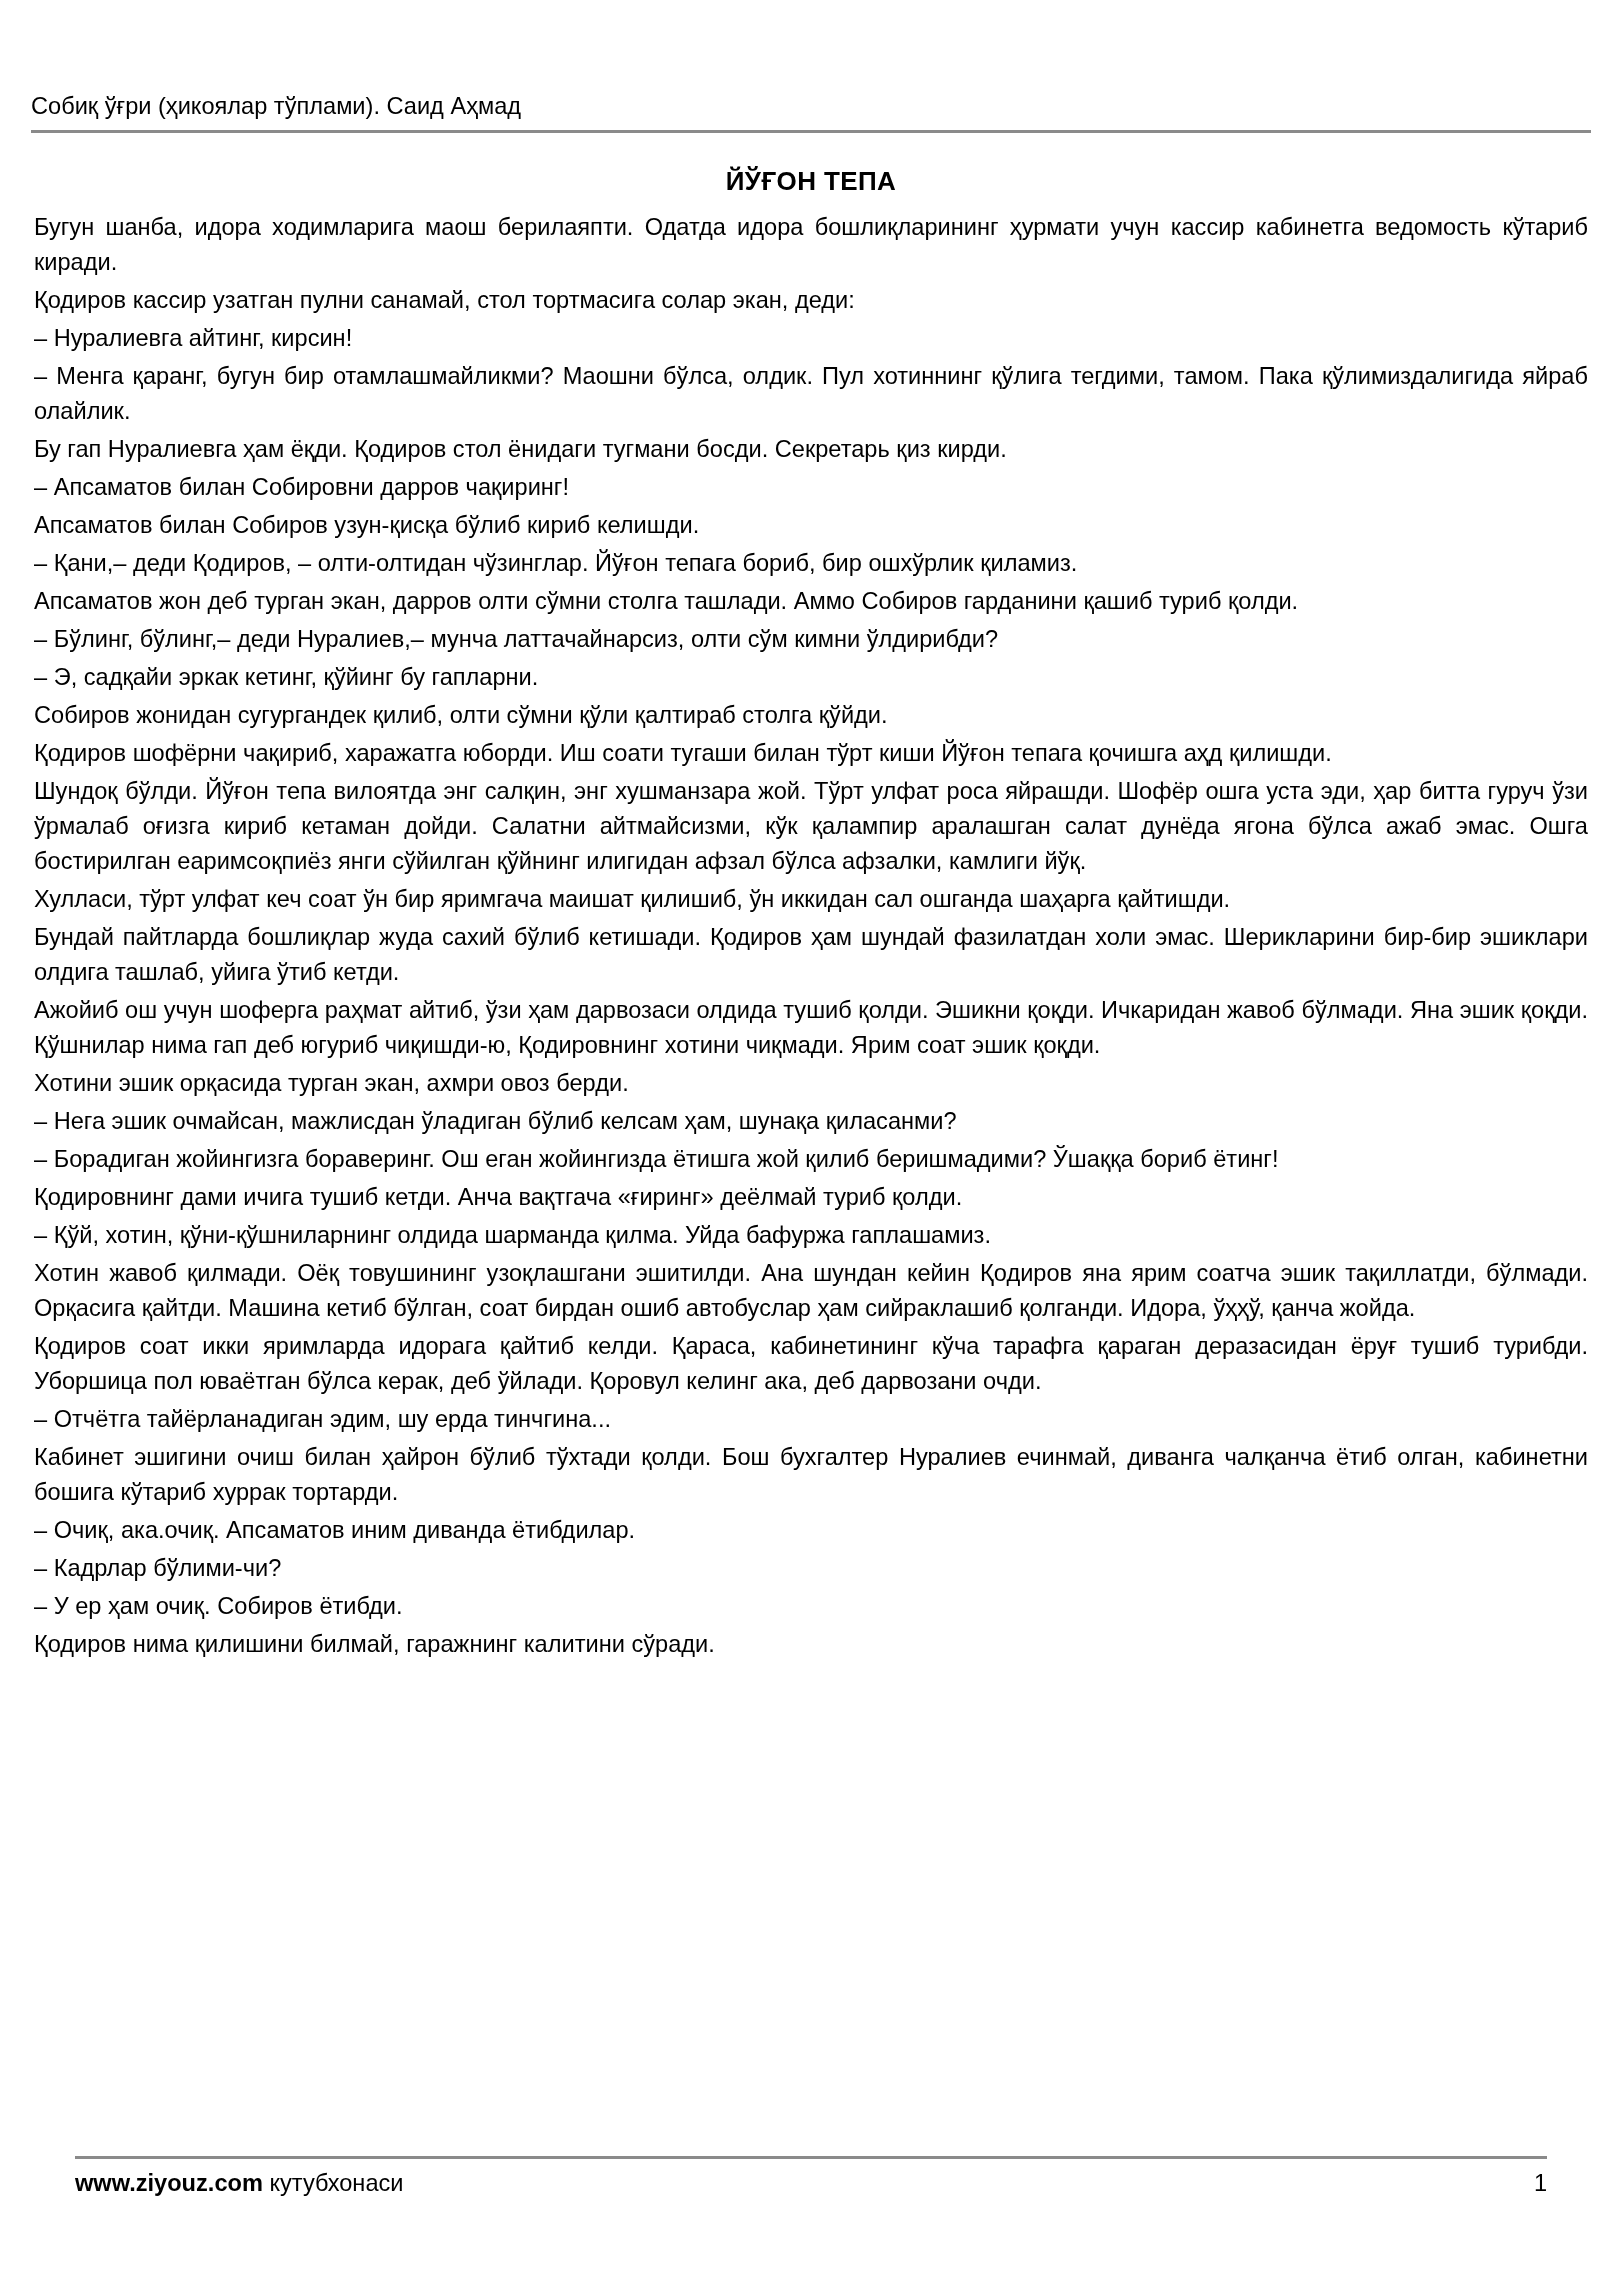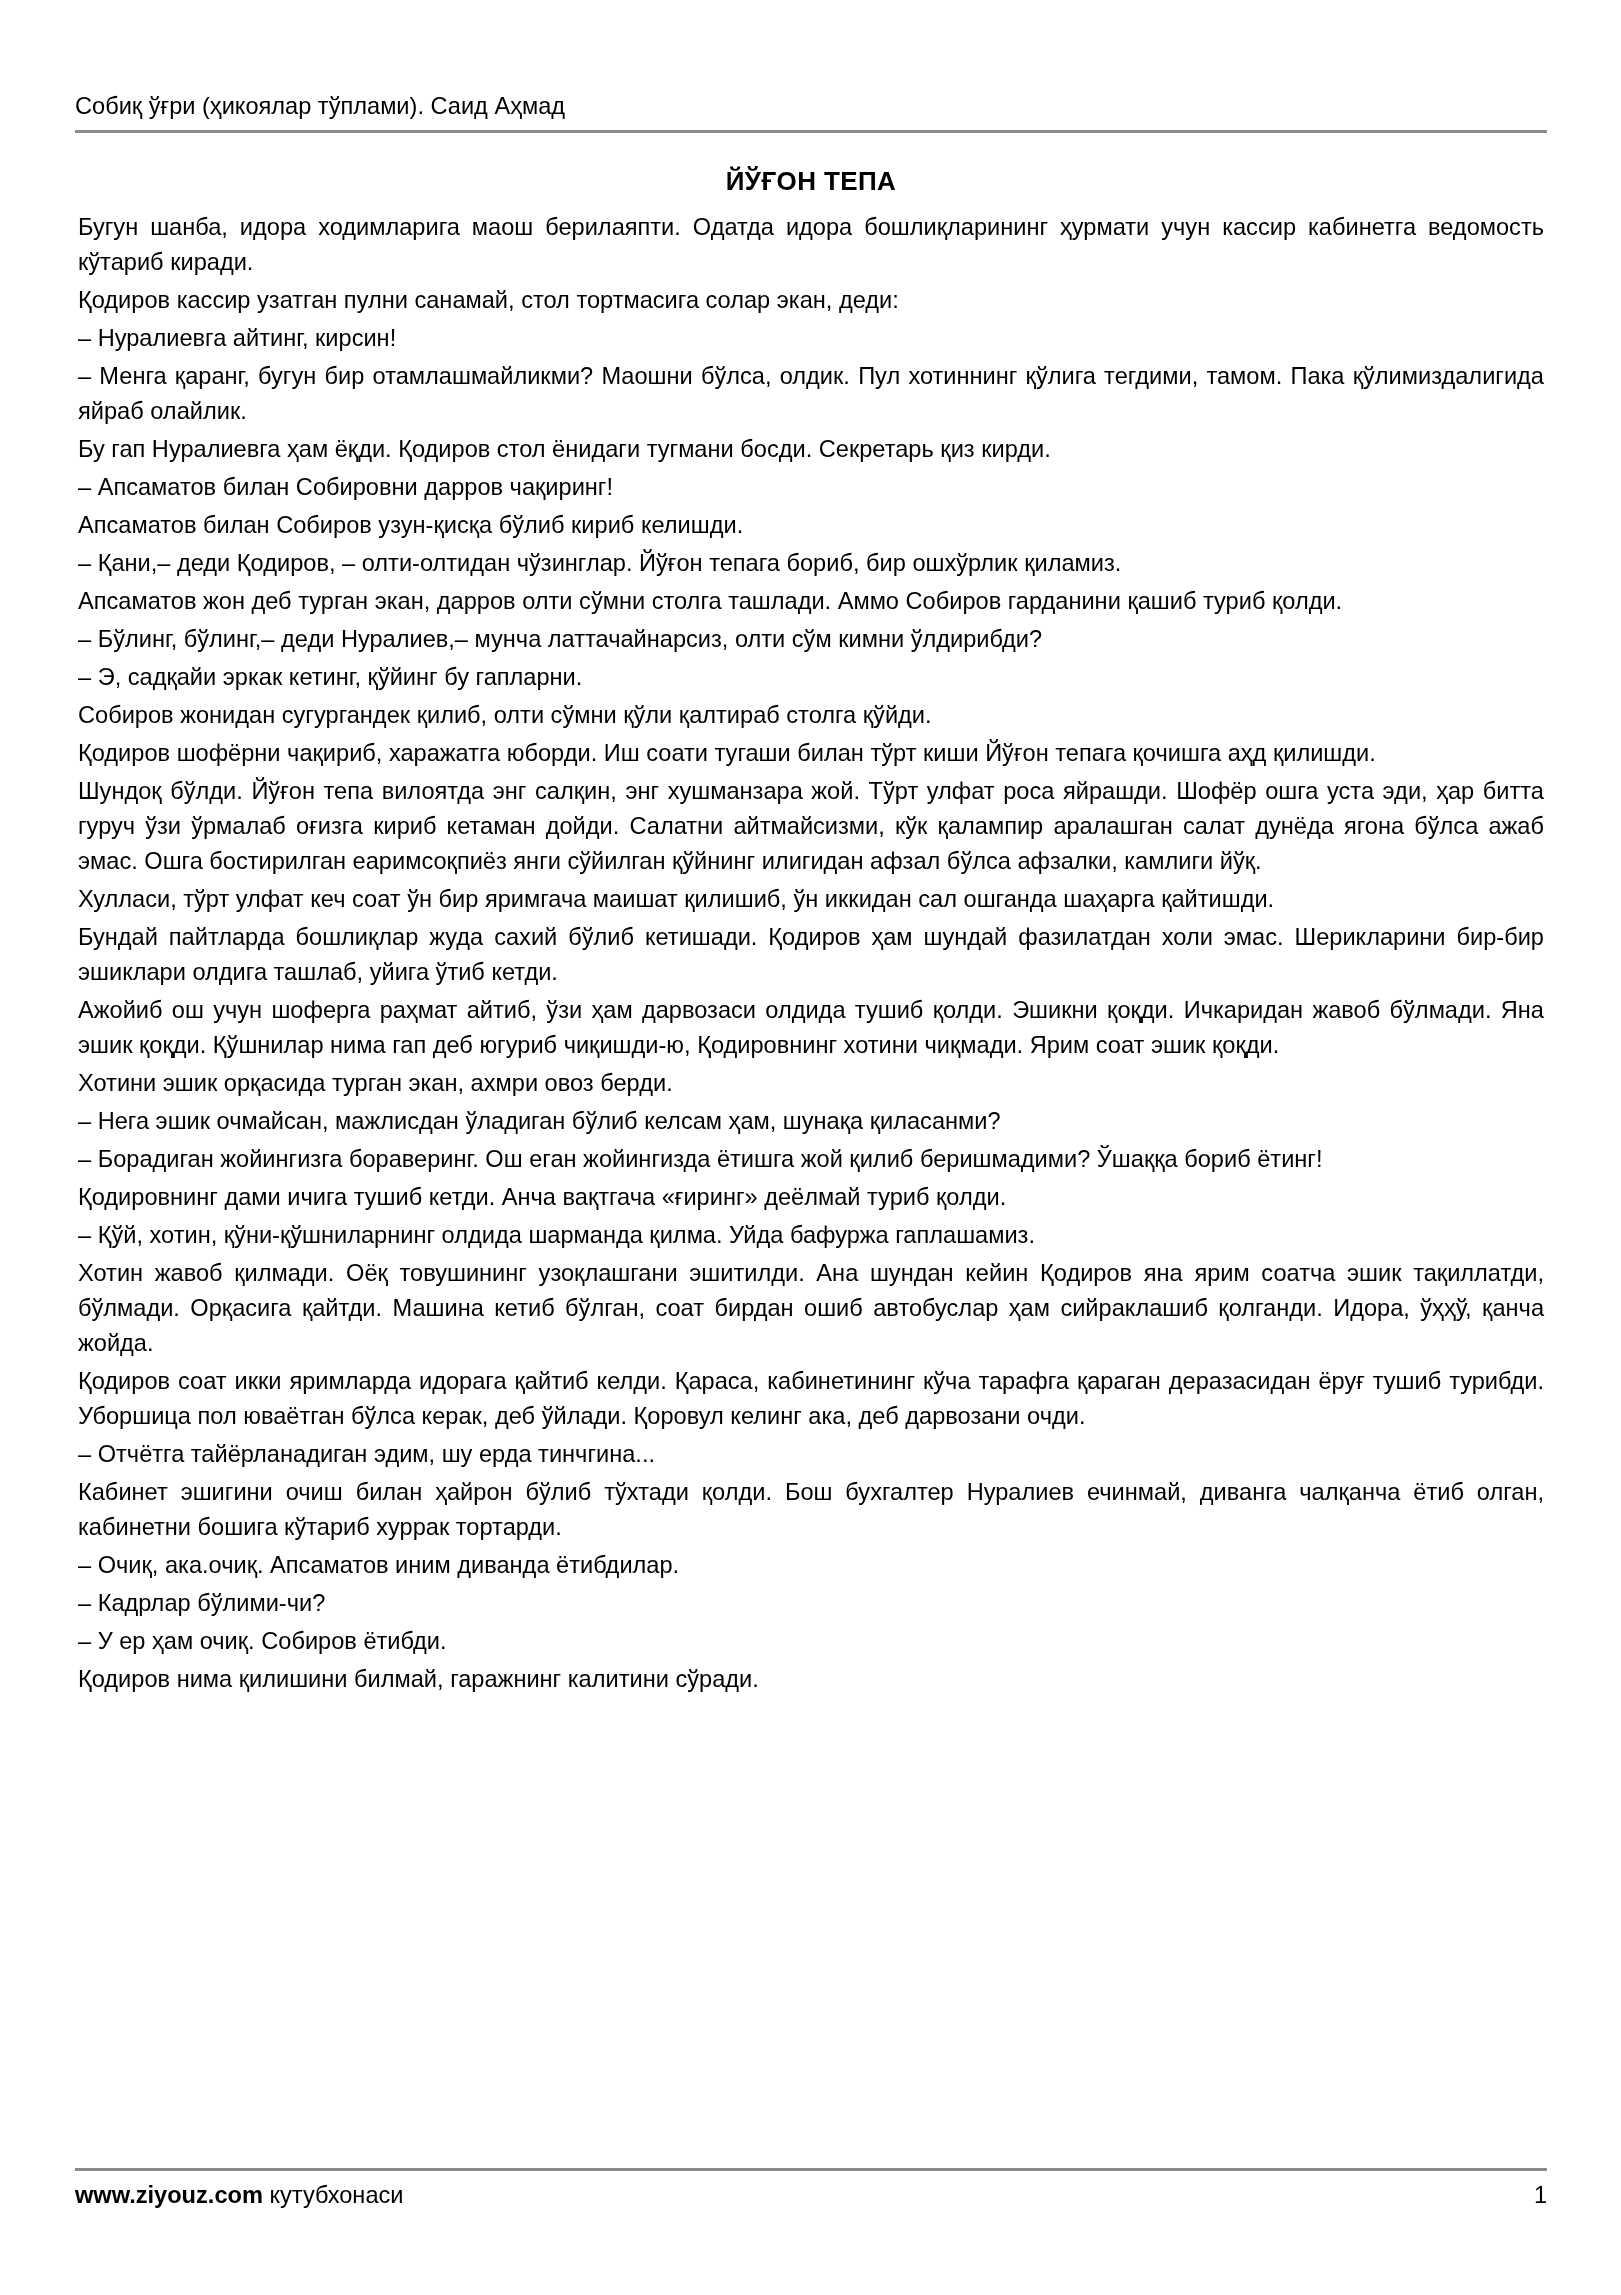--- a/index.html
+++ b/index.html
@@ -9,21 +9,21 @@
     color: #000000;
     font-family: "Liberation Sans", "DejaVu Sans", sans-serif;
   }
   .page {
     position: relative;
     width: 1622px;
     height: 2295px;
     margin: 0 auto;
     background: #ffffff;
     box-sizing: border-box;
-    padding: 0 75px;
+    padding: 0 31px;
     overflow: hidden;
   }
   .header {
     padding-top: 91px;
     font-size: 23.6px;
     line-height: 30px;
     color: #000000;
   }
   .header-rule {
     border: none;
@@ -47,21 +47,20 @@
     position: absolute;
     left: 75px;
     right: 75px;
     top: 2156px;
     border-top: 3.1px solid #8a8a8a;
     padding-top: 11px;
     display: flex;
     justify-content: space-between;
     align-items: baseline;
     font-size: 23.6px;
-    margin-top: 12px;
   }
   .footer .site {
     font-weight: bold;
   }
   .footer .page-num {
     font-size: 23.6px;
   }
 </style>
 </head>
 <body>

